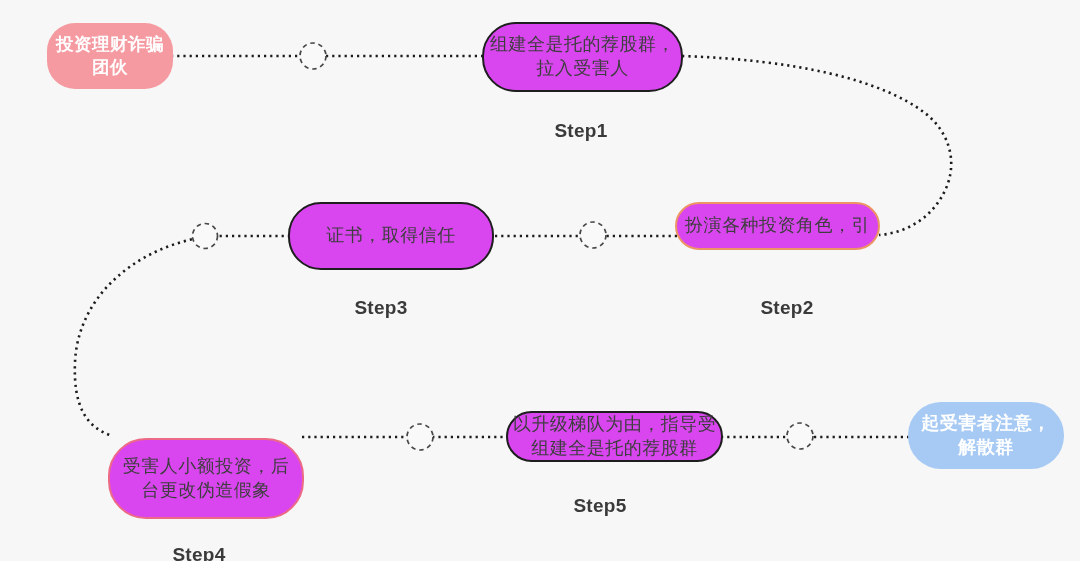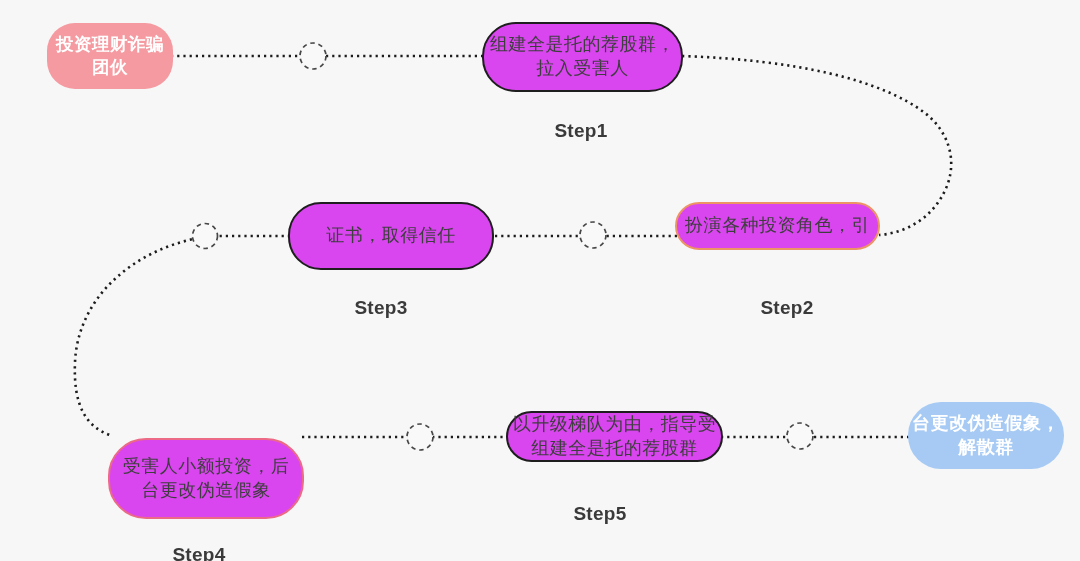--- a/index.html
+++ b/index.html
@@ -62,21 +62,21 @@
   .step-label{
     position:absolute;z-index:2;
     transform:translateX(-50%);
     font-weight:700;font-size:19px;color:#3a3a3a;
     letter-spacing:0.3px;
   }
   .lbl1{left:581px;top:120px;}
   .lbl2{left:787px;top:297px;}
   .lbl3{left:381px;top:297px;}
   .lbl4{left:199px;top:500px;margin-top:44px;}
-  .lbl5{left:600px;top:495px;margin-top:8px;}
+  .lbl5{left:600px;top:495px;}
 </style>
 </head>
 <body>
 
 <div class="canvas">
 
   <svg class="links" width="1080" height="561" viewBox="0 0 1080 561">
     <path class="link" d="M 171 56 L 484 56"></path>
     <path class="link" d="M 682 56 C 795 60 880 79 925 113 C 949 132 957 160 947 186 C 934 218 906 233 879 235"></path>
     <path class="link" d="M 677 236 L 492 236"></path>
@@ -114,21 +114,21 @@
     <span>受害人小额投资，后</span>
     <span>台更改伪造假象</span>
   </div>
 
   <div class="node node-step5">
     <span>以升级梯队为由，指导受</span>
     <span>组建全是托的荐股群</span>
   </div>
 
   <div class="node node-end">
-    <span>台更改伪造假象，</span>
+    <span>起受害者注意，</span>
     <span>解散群</span>
   </div>
 
   <div class="step-label lbl1">Step1</div>
   <div class="step-label lbl2">Step2</div>
   <div class="step-label lbl3">Step3</div>
   <div class="step-label lbl4">Step4</div>
   <div class="step-label lbl5">Step5</div>
 
 </div>

